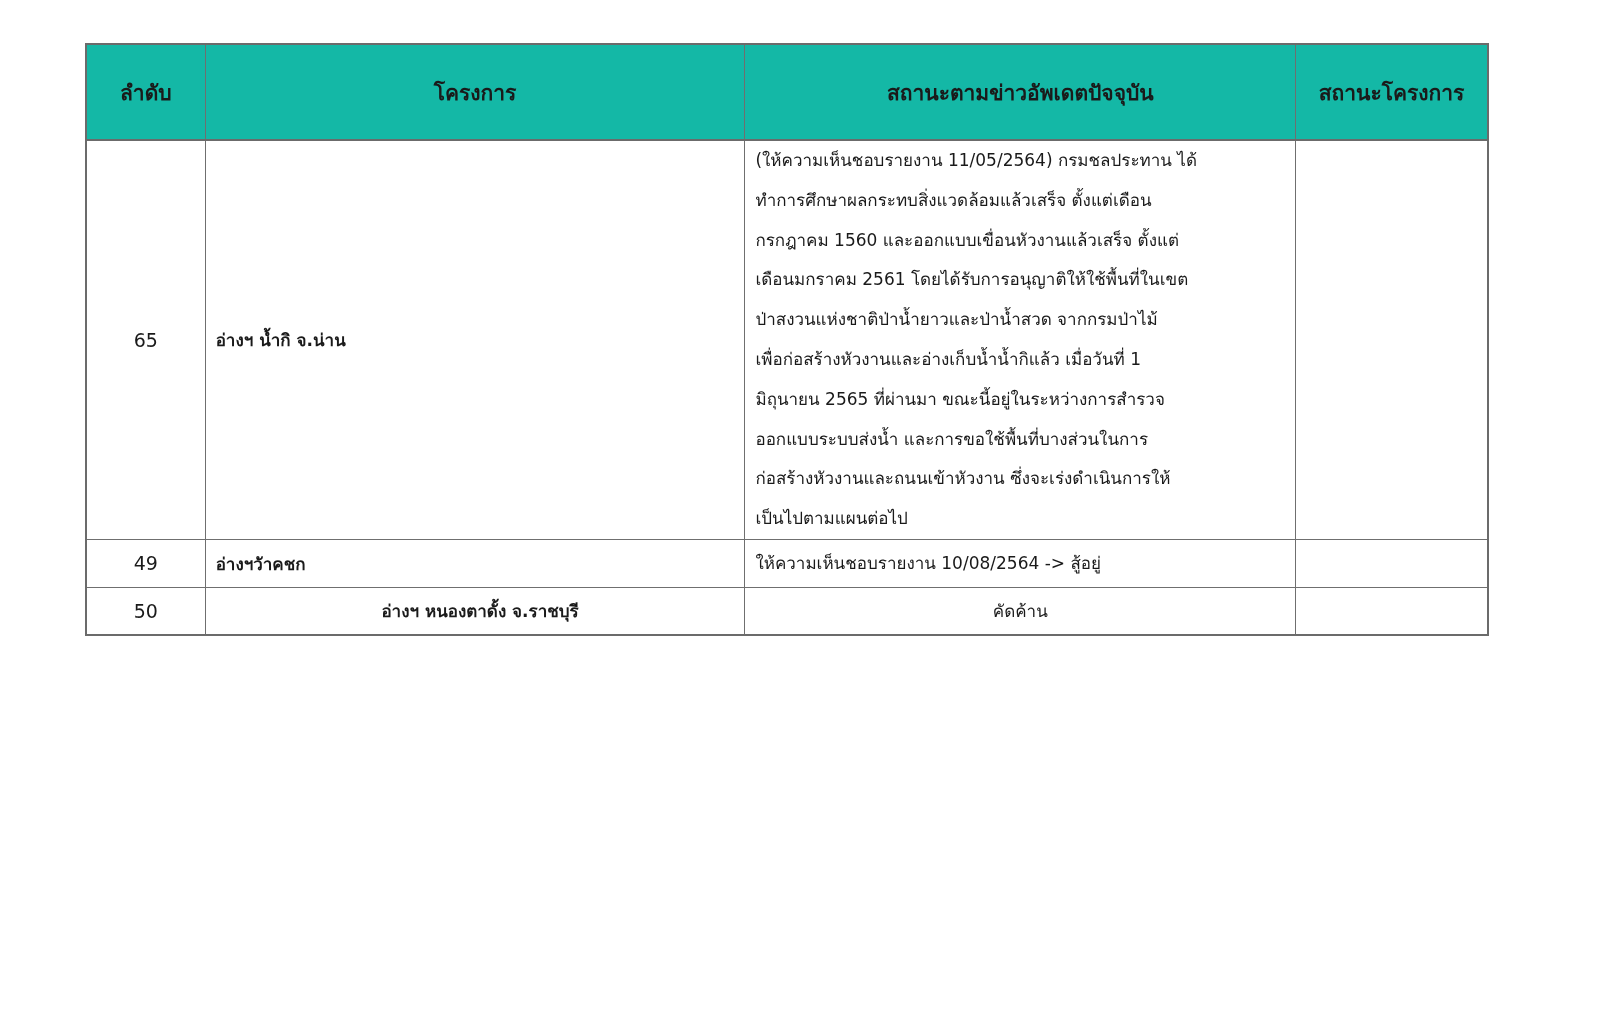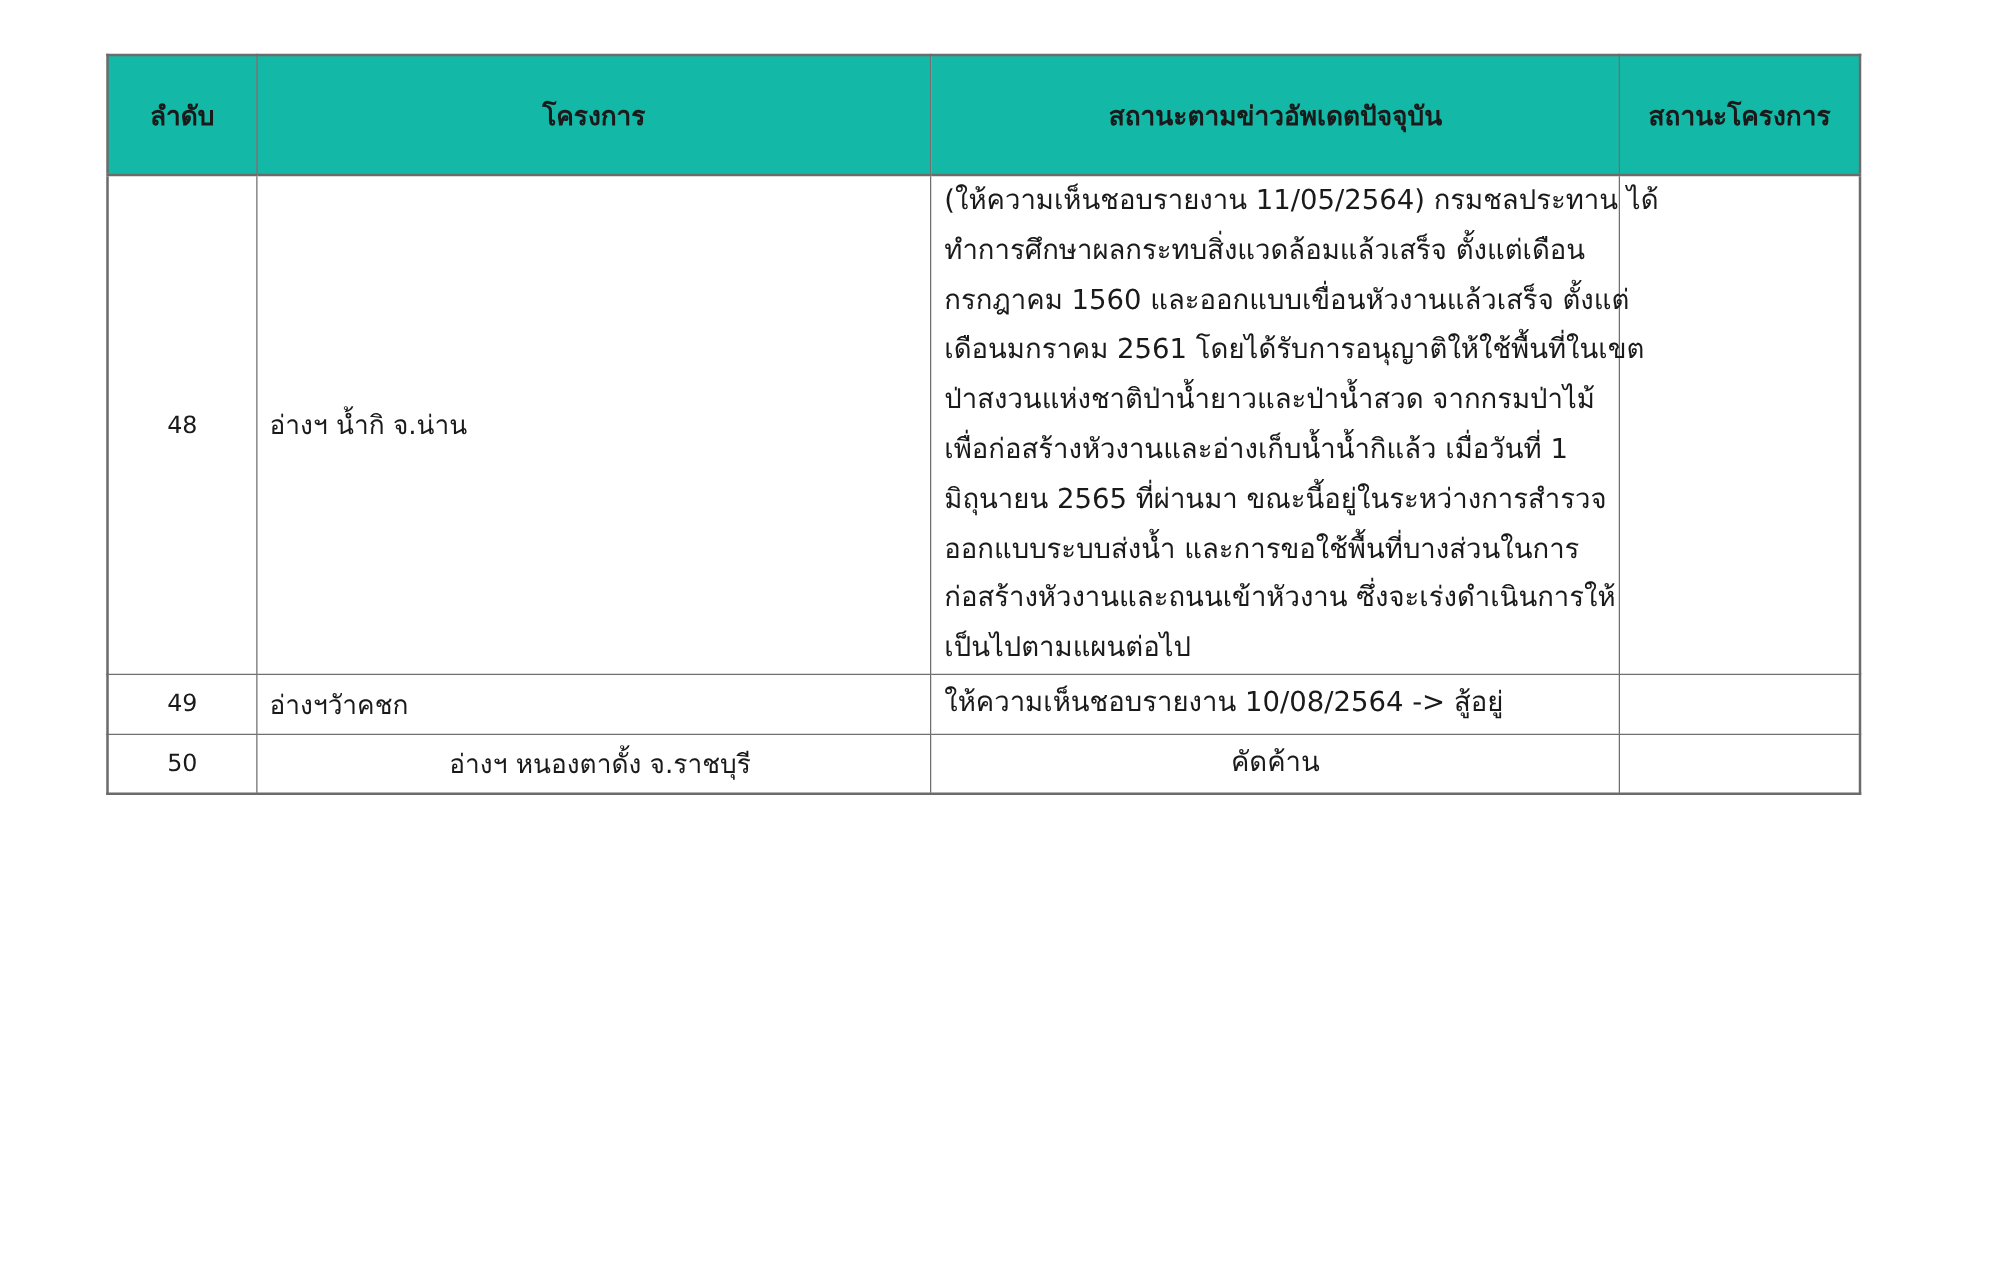--- a/index.html
+++ b/index.html
@@ -43,26 +43,27 @@
     .col-project { width: 539px; }
     .col-news { width: 550px; }
     .col-status { width: 192px; }
 
     .cell-no {
       text-align: center;
       font-size: 19px;
     }
     .cell-project {
       padding-left: 10px !important;
-      font-size: 21px;
+      font-size: 17px;
       white-space: nowrap;
+      font-weight: bold;
     }
     .cell-news {
       padding: 4px 10px 4px 10px !important;
-      font-size: 22px;
+      font-size: 17px;
       line-height: 40px;
       margin-top: 40px;
     }
     .cell-news .line {
       display: block;
       white-space: nowrap;
     }
     .cell-status { }
 
     .row-48 td { height: 396px; }
@@ -95,21 +96,21 @@
     <tr>
       <th>ลำดับ</th>
       <th>โครงการ</th>
       <th>สถานะตามข่าวอัพเดตปัจจุบัน</th>
       <th>สถานะโครงการ</th>
     </tr>
   </thead>
   <tbody>
 
     <tr class="row-48">
-      <td class="cell-no">48</td>
+      <td class="cell-no">65</td>
       <td class="cell-project">อ่างฯ น้ำกิ จ.น่าน</td>
       <td class="cell-news">
         <span class="line">(ให้ความเห็นชอบรายงาน 11/05/2564) กรมชลประทาน ได้</span>
         <span class="line">ทำการศึกษาผลกระทบสิ่งแวดล้อมแล้วเสร็จ ตั้งแต่เดือน</span>
         <span class="line">กรกฎาคม 1560 และออกแบบเขื่อนหัวงานแล้วเสร็จ ตั้งแต่</span>
         <span class="line">เดือนมกราคม 2561 โดยได้รับการอนุญาติให้ใช้พื้นที่ในเขต</span>
         <span class="line">ป่าสงวนแห่งชาติป่าน้ำยาวและป่าน้ำสวด จากกรมป่าไม้</span>
         <span class="line">เพื่อก่อสร้างหัวงานและอ่างเก็บน้ำน้ำกิแล้ว เมื่อวันที่ 1</span>
         <span class="line">มิถุนายน 2565 ที่ผ่านมา ขณะนี้อยู่ในระหว่างการสำรวจ</span>
         <span class="line">ออกแบบระบบส่งน้ำ และการขอใช้พื้นที่บางส่วนในการ</span>

